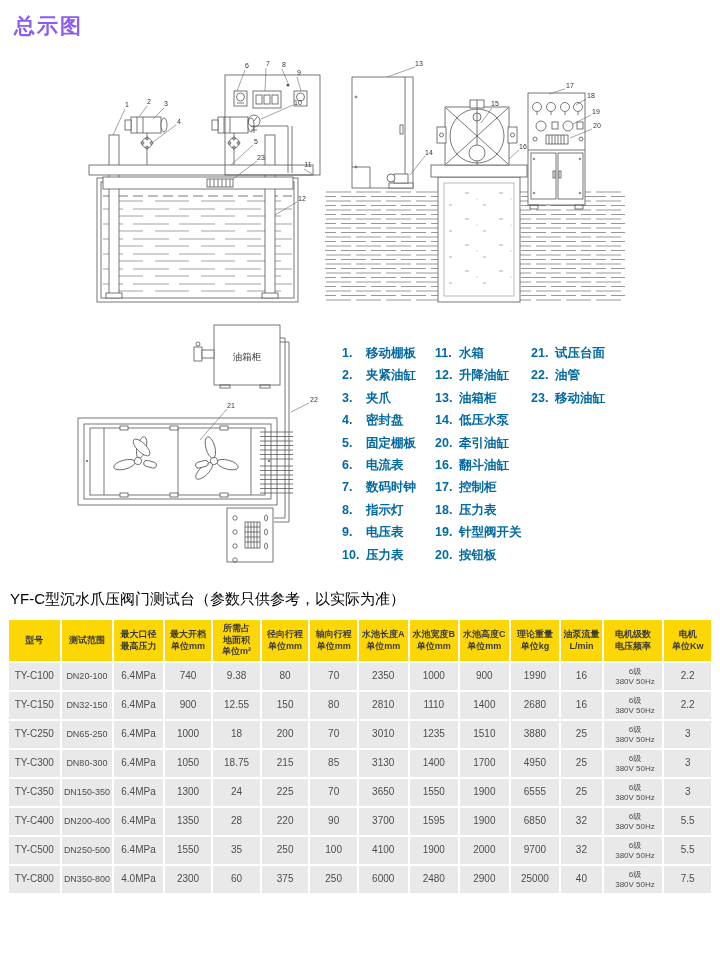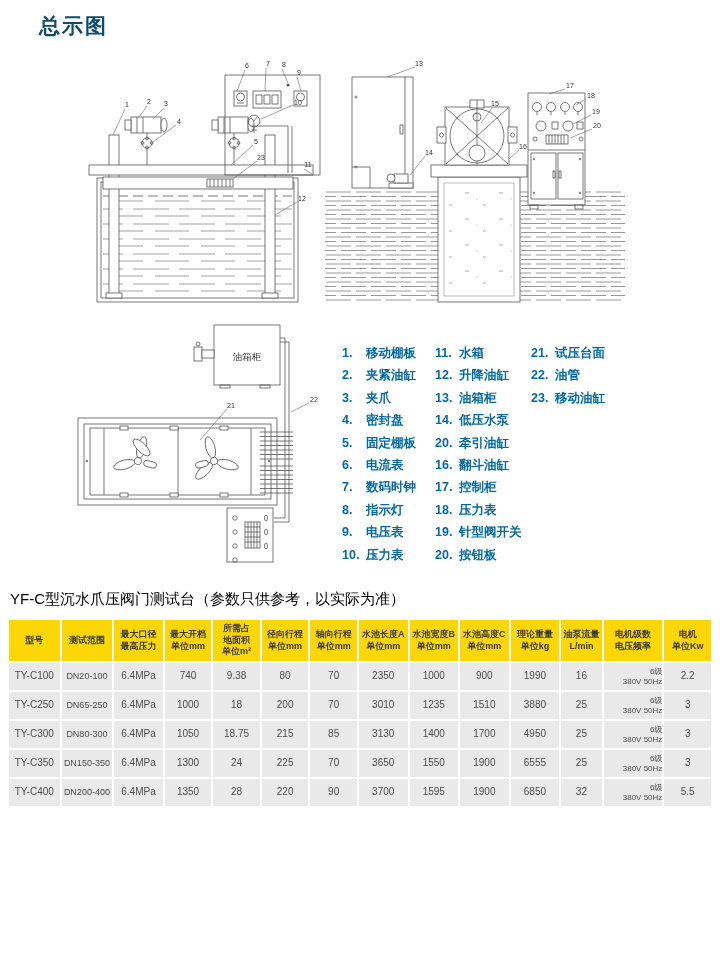--- a/index.html
+++ b/index.html
@@ -1,20 +1,20 @@
 <!DOCTYPE html>
 <html><head>
 <meta charset="utf-8">
 <style>
   html,body{margin:0;padding:0;}
   body{
     width:720px;height:976px;position:relative;background:#ffffff;
     font-family:"Liberation Sans","DejaVu Sans",sans-serif;overflow:hidden;color:#222;
   }
-  .page-title{position:absolute;left:14px;top:12px;font-size:21px;font-weight:bold;color:#0c4a6e;letter-spacing:2px;margin-left:25px;}
+  .page-title{position:absolute;left:14px;top:12px;font-size:21px;font-weight:bold;color:#8b5cf6;letter-spacing:2px;}
   .section-title{position:absolute;left:10px;top:590px;font-size:15px;font-weight:normal;color:#000;}
   svg{position:absolute;}
   svg .ln{stroke:#555;stroke-width:0.8;fill:none;}
   svg .fw{stroke:#555;stroke-width:0.8;fill:#fff;}
   svg .cl{stroke:#666;stroke-width:0.6;fill:none;}
   svg text.num{font-family:"Liberation Sans",sans-serif;font-size:7px;fill:#333;}
   svg text.boxlabel{font-family:"Liberation Sans",sans-serif;font-size:9.5px;fill:#333;}
   .legend{
     position:absolute;left:342px;top:344px;display:grid;grid-auto-flow:column;
     grid-template-rows:repeat(10,22.4px);grid-template-columns:93px 96px 122px;
@@ -28,21 +28,21 @@
   }
   table.spec th{
     background:#fdd605;color:#3b3b3b;font-size:9px;font-weight:bold;
     text-align:center;vertical-align:middle;padding:3px 0;line-height:1.3;white-space:pre-line;
   }
   table.spec td{
     background:#e9e9e9;color:#4d4d4d;font-size:10px;text-align:center;
     vertical-align:middle;height:27px;line-height:1.25;white-space:pre-line;padding:0;
   }
   table.spec td:nth-child(2){font-size:9px;}
-  table.spec td:nth-child(13){font-size:8px;text-align:right;padding-left:4px;}
+  table.spec td:nth-child(13){font-size:8px;text-align:center;padding-left:4px;}
 </style>
 </head>
 <body>
 
 <div class="page-title">总示图</div>
 
 <svg style="left:85px;top:55px;" width="240" height="250" viewBox="0 0 240 250">
   <defs>
     <pattern id="pw" width="46" height="15" patternUnits="userSpaceOnUse">
       <path d="M2 4 H38 M24 11 H46 M0 11 H12" stroke="#7a7a7a" stroke-width="0.7" fill="none"></path>
@@ -441,20 +441,37 @@
         <td>2350</td>
         <td>1000</td>
         <td>900</td>
         <td>1990</td>
         <td>16</td>
         <td>6级
 380V 50Hz</td>
         <td>2.2</td>
       </tr>
 
+      <tr>
+        <td>TY-C150</td>
+        <td>DN32-150</td>
+        <td>6.4MPa</td>
+        <td>900</td>
+        <td>12.55</td>
+        <td>150</td>
+        <td>80</td>
+        <td>2810</td>
+        <td>1110</td>
+        <td>1400</td>
+        <td>2680</td>
+        <td>16</td>
+        <td>6级
+380V 50Hz</td>
+        <td>2.2</td>
+      </tr>
 
 
       <tr>
         <td>TY-C250</td>
         <td>DN65-250</td>
         <td>6.4MPa</td>
         <td>1000</td>
         <td>18</td>
         <td>200</td>
         <td>70</td>
@@ -515,16 +532,50 @@
         <td>3700</td>
         <td>1595</td>
         <td>1900</td>
         <td>6850</td>
         <td>32</td>
         <td>6级
 380V 50Hz</td>
         <td>5.5</td>
       </tr>
 
-
-
+      <tr>
+        <td>TY-C500</td>
+        <td>DN250-500</td>
+        <td>6.4MPa</td>
+        <td>1550</td>
+        <td>35</td>
+        <td>250</td>
+        <td>100</td>
+        <td>4100</td>
+        <td>1900</td>
+        <td>2000</td>
+        <td>9700</td>
+        <td>32</td>
+        <td>6级
+380V 50Hz</td>
+        <td>5.5</td>
+      </tr>
+
+
+      <tr>
+        <td>TY-C800</td>
+        <td>DN350-800</td>
+        <td>4.0MPa</td>
+        <td>2300</td>
+        <td>60</td>
+        <td>375</td>
+        <td>250</td>
+        <td>6000</td>
+        <td>2480</td>
+        <td>2900</td>
+        <td>25000</td>
+        <td>40</td>
+        <td>6级
+380V 50Hz</td>
+        <td>7.5</td>
+      </tr>
     </tbody>
 </table>
 
 </body></html>

